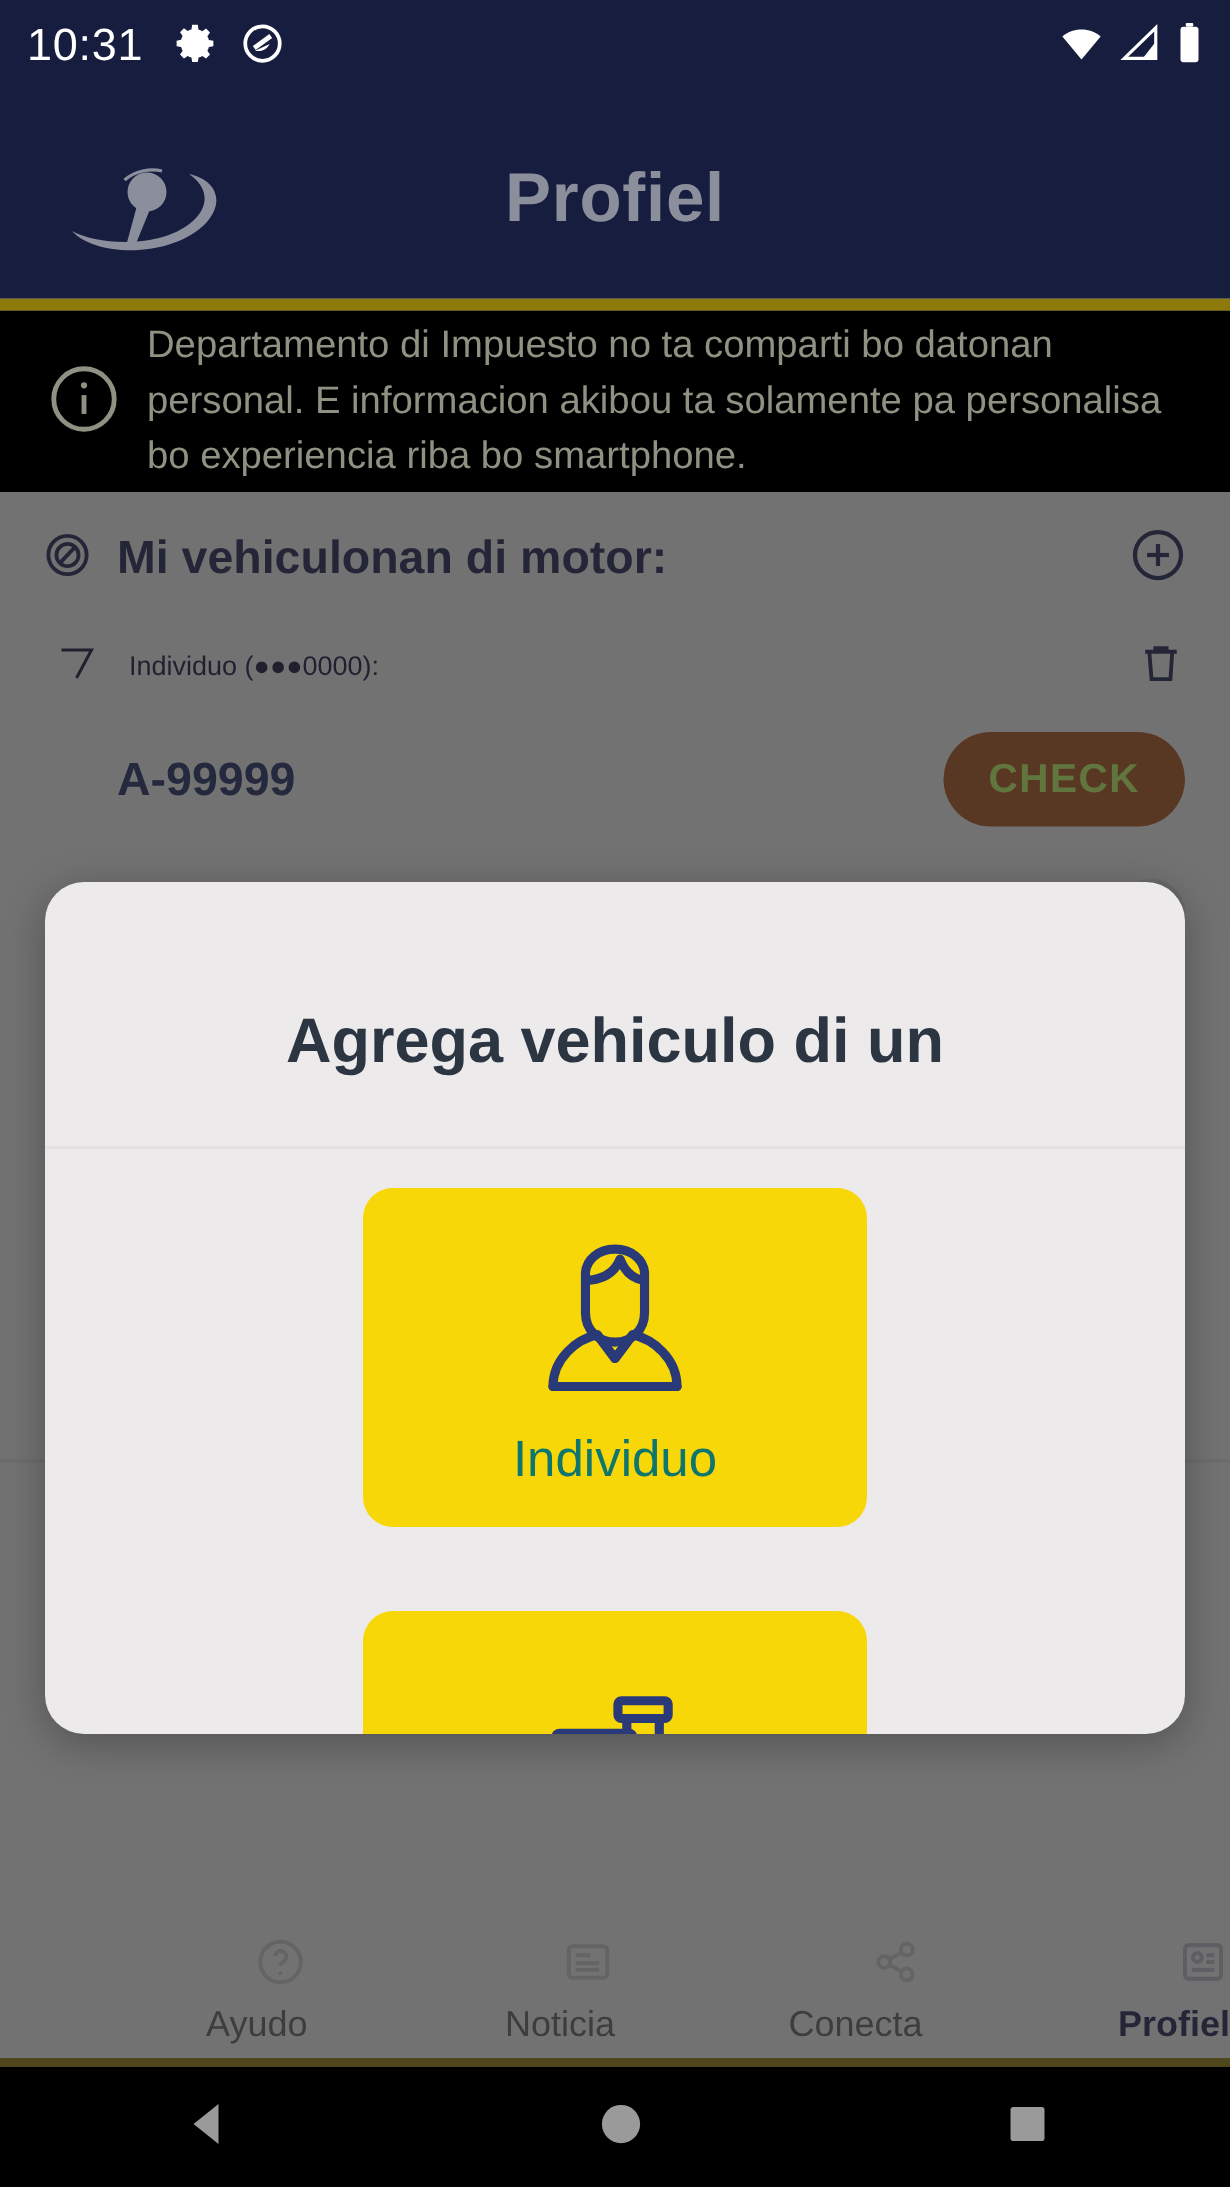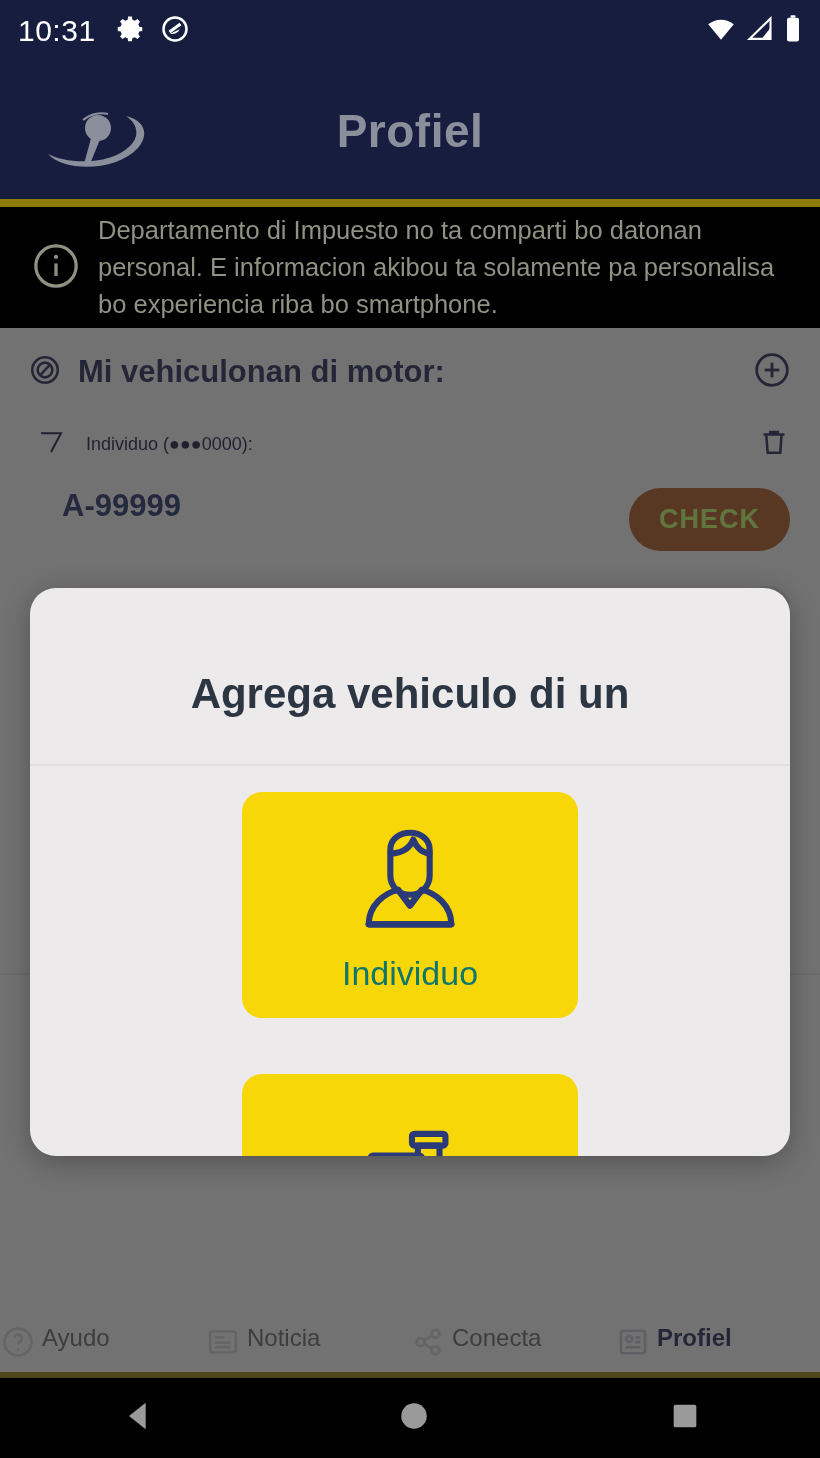--- a/index.html
+++ b/index.html
@@ -63,21 +63,21 @@
   }
   .section-head .spacer{ flex:1; }
 
   .vehicle-row{
     display:flex; align-items:center; padding:30px 28px 0 36px;
   }
   .vehicle-label{
     font-size:18px; color:#14143a; margin-left:20px;
     font-family:"Liberation Sans",sans-serif;
   }
-  .plate-row{ display:flex; align-items:flex-start; padding:24px 30px 0 62px; }
+  .plate-row{ display:flex; align-items:center; padding:24px 30px 0 62px;margin-left:16px; }
   .plate{
     font-size:31px; font-weight:700; color:#1d2a63;
     font-family:"Liberation Sans",sans-serif;
   }
   .check-btn{
     margin-left:auto; background:#a9521b; color:#bef264;
     font-size:27px; font-weight:700; letter-spacing:1px;
     padding:16px 30px; border:none; border-radius:34px;
     font-family:"Liberation Sans",sans-serif;
   }
@@ -116,21 +116,21 @@
   }
 
   .gold-rule-bottom{
     position:absolute; left:0; right:0; bottom:80px; height:6px; background:#8d7a0a;
   }
   .tabbar-inner{
     position:absolute; left:0; right:0; bottom:80px; height:108px;
     display:flex; align-items:flex-end; background:transparent;
   }
   .tab{
-    flex:1; display:flex; align-items:flex-start;
+    flex:1; display:flex; flex-direction:column; align-items:flex-end;
     padding-bottom:14px; gap:6px;
   }
   .tab-label{
     font-size:24px; color:#5f5f5f; font-family:"Liberation Sans",sans-serif;
   }
   .tab.active .tab-label{ color:#1d2451; font-weight:700; }
   .tab-icon{ opacity:.25; }
 
   
   .scrim{

